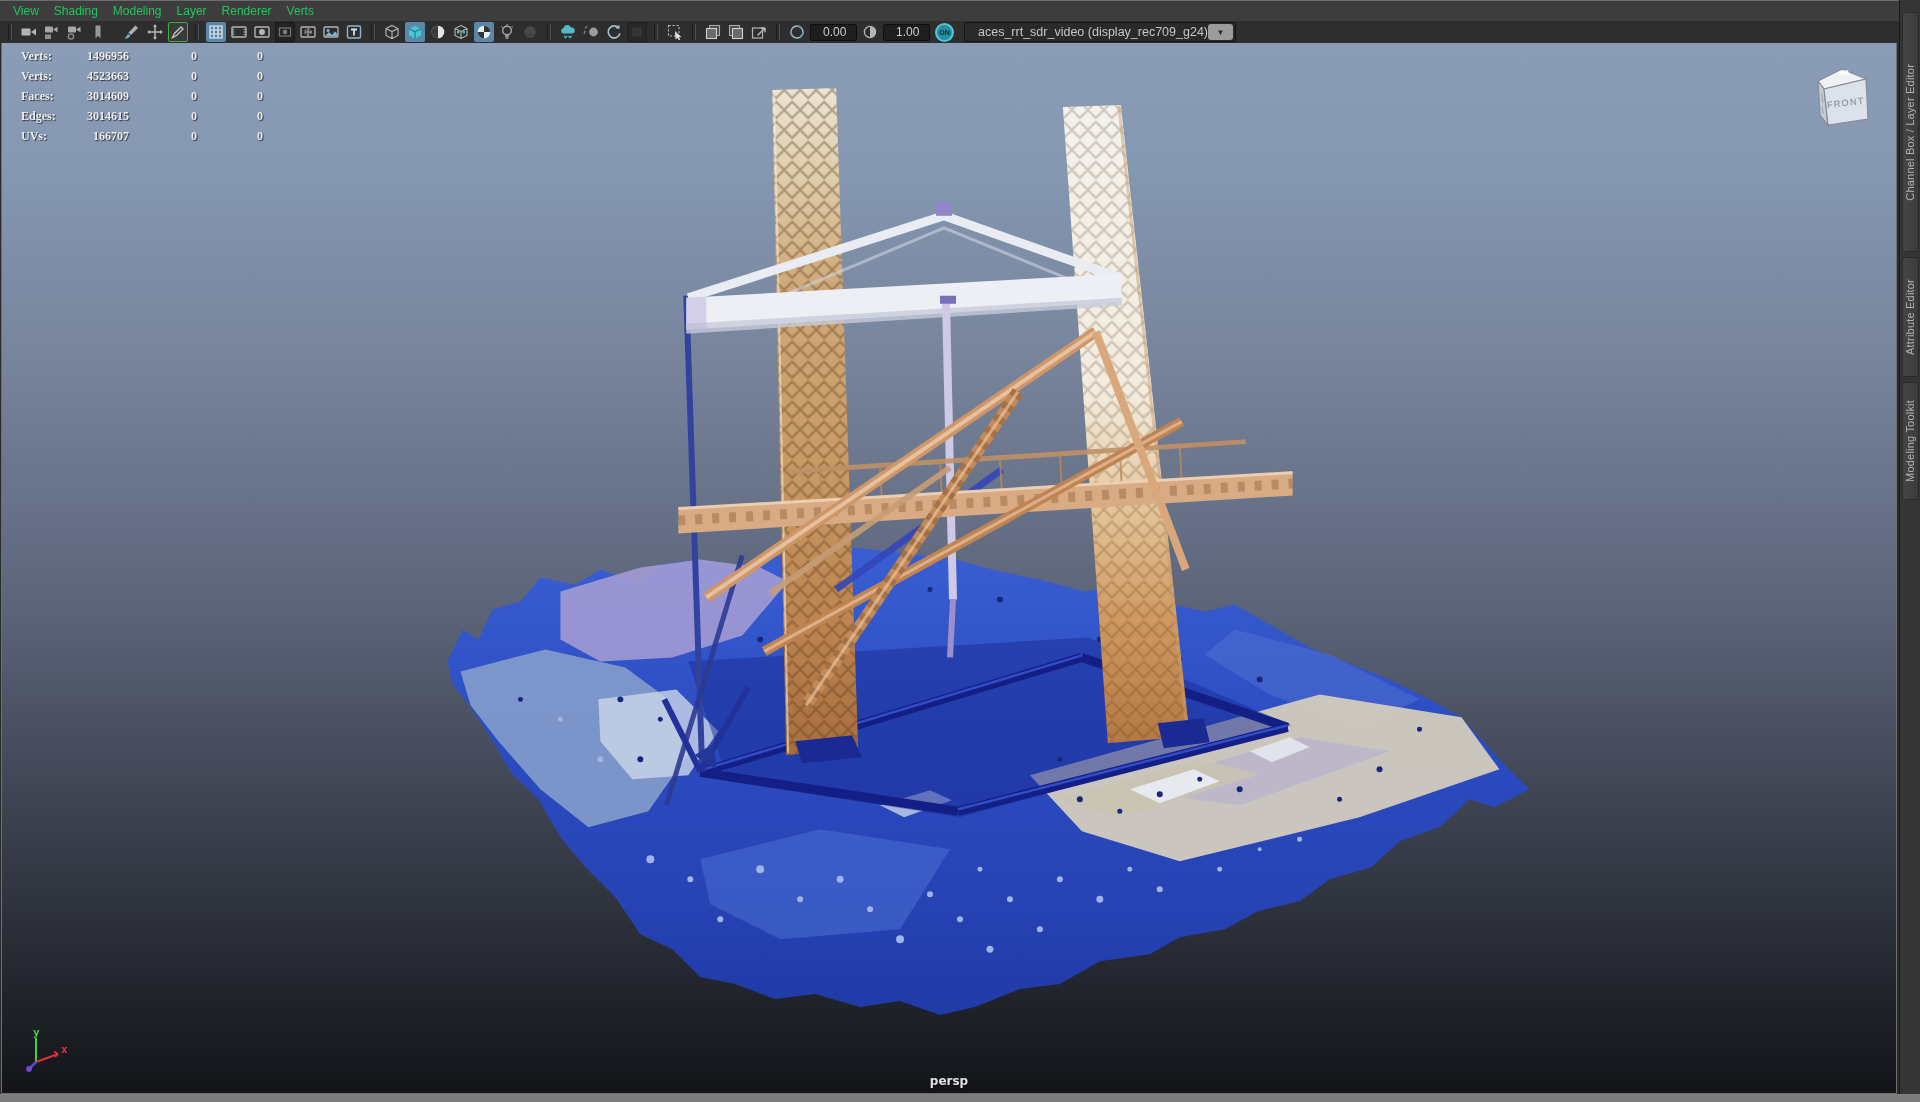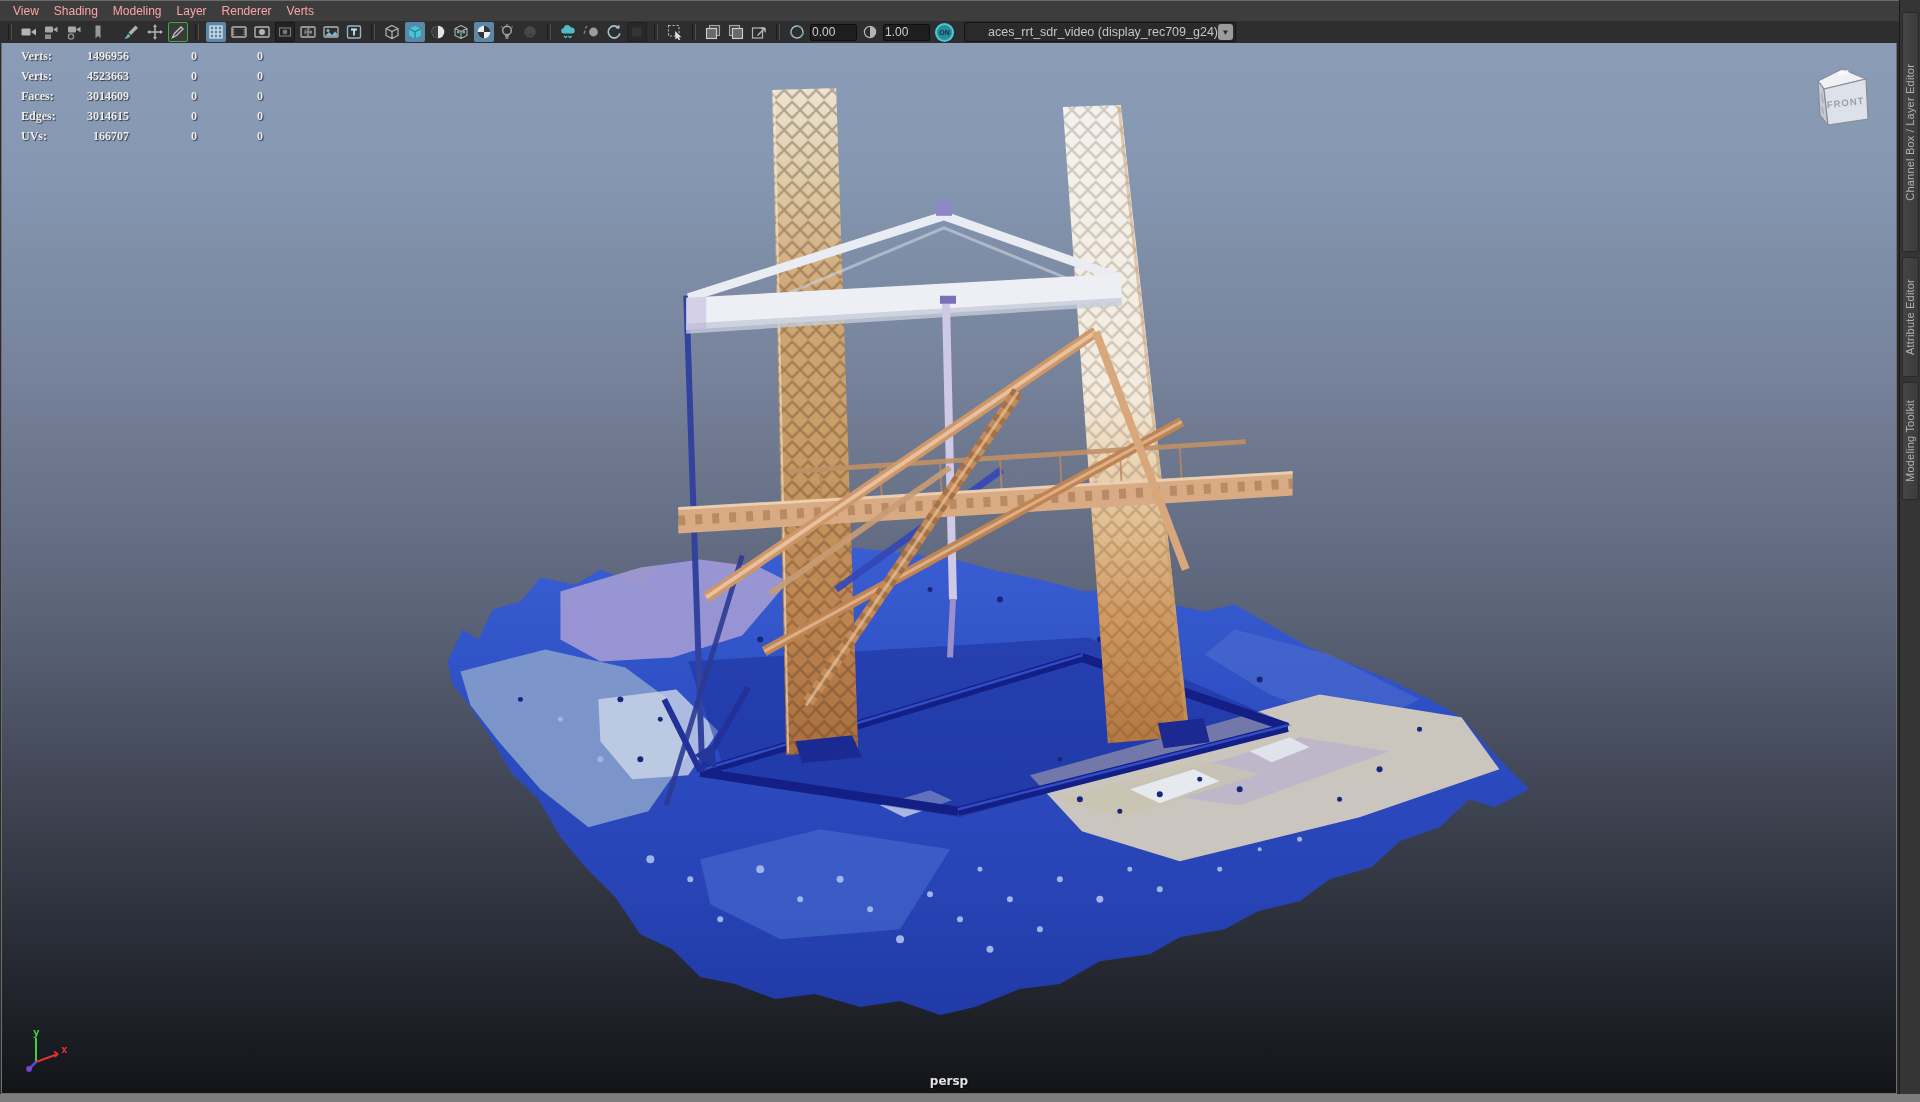--- a/index.html
+++ b/index.html
@@ -3,43 +3,43 @@
 <meta charset="utf-8">
 <style>
   html,body{margin:0;padding:0}
   body{width:1920px;height:1102px;overflow:hidden;background:#2b2b2b;position:relative;
        font-family:"Liberation Sans",sans-serif;user-select:none}
 
   
   #menubar{position:absolute;left:0;top:0;width:1899px;height:21px;background:#3d3d3d;
            border-top:1px solid #6a6a6a;display:flex;align-items:center;gap:15px;
            padding-left:13px;box-sizing:border-box;z-index:30}
-  .menu-item{font-size:12px;color:#fca5a5;line-height:1;cursor:default}
+  .menu-item{font-size:12px;color:#22c55e;line-height:1;cursor:default}
 
   
   #toolbar{position:absolute;left:0;top:21px;width:1899px;height:22px;background:#2e2e2e;
            display:flex;align-items:center;gap:3px;padding-left:4px;box-sizing:border-box;z-index:30}
   .ico{width:20px;height:20px;display:flex;align-items:center;justify-content:center;
        flex:0 0 auto;border-radius:2px}
   .tog{background:#5b87a8}
   .sel{outline:1px solid #3fae3f;outline-offset:-1px;background:#3a3a3a}
   .pressed{background:#232323;box-shadow:inset 0 0 0 1px #181818}
   .dim{opacity:.55}
   .tsep{width:2px;height:16px;border-left:1px solid #1c1c1c;border-right:1px solid #4c4c4c;
         margin:0 4px;flex:0 0 auto}
   .tspace{width:8px;flex:0 0 auto}
   .tfield{width:47px;height:17px;background:#1e1e1e;border:1px solid #0f0f0f;color:#cfcfcf;
-          font-size:12px;display:flex;align-items:center;padding-left:1px;box-sizing:border-box;
+          font-size:12px;display:flex;align-items:center;padding-left:12px;box-sizing:border-box;
           border-radius:2px;font-family:"Liberation Sans",sans-serif}
   .onb{width:19px;height:19px;border-radius:50%;background:#2a8c9c;border:2px solid #4ec8d8;
        color:#07313a;font-size:7px;font-weight:bold;display:flex;align-items:center;
        justify-content:center;box-sizing:border-box;margin-left:2px}
   #colorspace{width:272px;height:20px;background:#2a2a2a;border:1px solid #151515;display:flex;
               align-items:center;justify-content:flex-start;box-sizing:border-box;
-              padding-left:23px;margin-left:7px;border-radius:2px;cursor:default}
+              padding-left:13px;margin-left:7px;border-radius:2px;cursor:default}
   #colorspace .txt{font-size:12.5px;color:#c6c6c6;white-space:nowrap}
   .caret{width:36px;height:16px;background:#9b9b9b;border-radius:3px;margin-right:2px;
          display:flex;align-items:center;justify-content:center;font-size:8px;color:#2a2a2a}
 
   
   #viewport{position:absolute;left:1px;top:43px;width:1896px;height:1051px;box-sizing:border-box;
             border:1px solid #6e6e6e;border-top:none;overflow:hidden;
             background:linear-gradient(180deg,#8a9cb6 0%,#8597b1 12%,#76829a 32%,
                        #5a6277 55%,#3a3f4c 75%,#22252d 90%,#121418 100%)}
   #scene{position:absolute;left:0;top:0;width:100%;height:100%;pointer-events:none}

